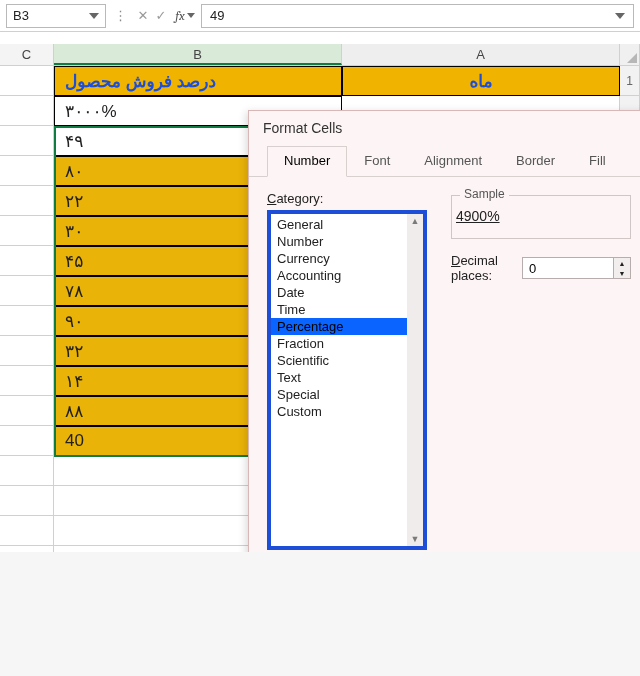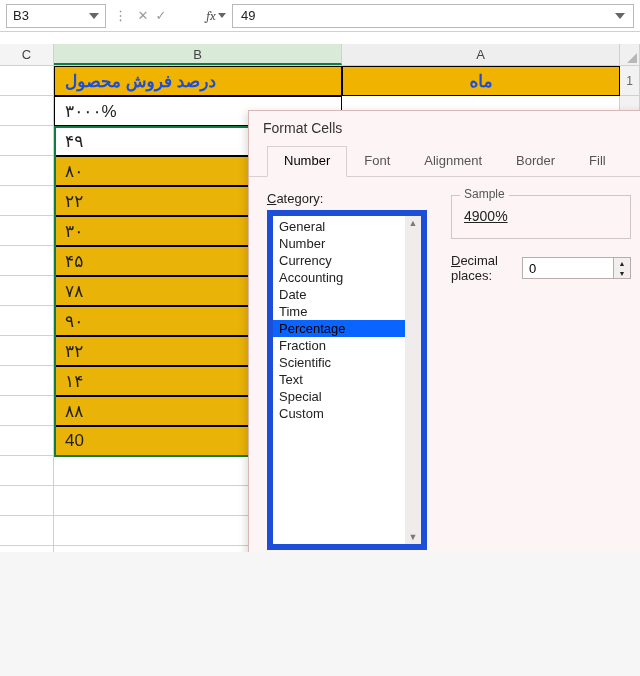--- a/index.html
+++ b/index.html
@@ -4,21 +4,21 @@
 <style>
   * { box-sizing: border-box; }
   html,body { margin:0; padding:0; font-family: "Segoe UI", Tahoma, sans-serif; font-size:13px; color:#222; background:#f6f6f6; }
   .app { position:relative; width:640px; height:552px; overflow:hidden; background:#fff; }
 
   
   .namebar { display:flex; align-items:center; height:32px; padding:4px 6px; background:#fff; border-bottom:1px solid #d0d0d0; gap:6px; }
   .namebox { position:relative; width:100px; height:24px; border:1px solid #b9b9b9; background:#fff; display:flex; align-items:center; padding:0 6px; font-size:13px; }
   .namebox .caret { margin-left:auto; }
   .sep { color:#888; padding:0 2px; }
-  .fx-btn { width:20px; display:flex; align-items:center; justify-content:center; color:#555; user-select:none;margin-left:31px; }
+  .fx-btn { width:20px; display:flex; align-items:center; justify-content:center; color:#555; user-select:none; }
   .tick-x { display:flex; align-items:center; gap:2px; color:#9a9a9a; }
   .tick-x span { width:16px; text-align:center; }
   .fx-label { font-style:italic; font-family:"Cambria","Times New Roman",serif; }
   .formulabox { flex:1; height:24px; border:1px solid #b9b9b9; background:#fff; display:flex; align-items:center; padding:0 8px; font-size:13px; }
   .formulabox .caret { margin-left:auto; }
   .caret svg { display:block; }
 
   
   .sheet { position:absolute; left:0; top:44px; right:0; bottom:0; background:#fff; }
   .colhdrs { display:flex; height:22px; border-bottom:1px solid #d0d0d0; background:#f4f4f4; }
@@ -50,29 +50,29 @@
   
   .dialog { position:absolute; left:248px; top:110px; right:-10px; bottom:-10px; background:#fdf5f5; border:1px solid #d9b7b7; box-shadow:-2px 2px 8px rgba(0,0,0,.15); }
   .dlg-title { height:34px; display:flex; align-items:center; padding:0 14px; font-size:14px; color:#333; }
   .tabs { display:flex; height:32px; padding:0 4px 0 18px; border-bottom:1px solid #d8cfcf; gap:0; }
   .tab { padding:6px 16px 0 16px; font-size:13px; color:#555; border:1px solid transparent; position:relative; top:1px; background:transparent; cursor:pointer; }
   .tab.active { background:#fdf5f5; border:1px solid #d8cfcf; border-bottom:1px solid #fdf5f5; color:#000; }
   .dlg-body { padding:14px 18px; display:flex; gap:24px; align-items:flex-start; }
   .cat-col { width:160px; }
   .cat-label { font-size:13px; margin-bottom:4px; }
   .cat-label u { text-decoration:underline; }
-  .listbox { height:340px; border:6px solid #1d4ed8; background:#fff; overflow:hidden; position:relative; }
+  .listbox { height:340px; border:4px solid #1d4ed8; background:#fff; overflow:hidden; position:relative; }
   .listbox .items { padding:2px 0; }
   .li { padding:1px 6px; font-size:13px; cursor:pointer; }
   .li.sel { background:#0a64ff; color:#000000; }
   .listbox .sb { position:absolute; right:0; top:0; bottom:0; width:16px; background:#f1ecec; display:flex; flex-direction:column; justify-content:space-between; align-items:center; }
   .sb .arr { font-size:9px; color:#7a7a7a; padding:2px 0; }
 
   .right-col { flex:1; padding-top:4px; }
-  .grp { border:1px solid #d0c6c6; padding:8px 10px 10px; position:relative; margin-bottom:14px; }
+  .grp { border:1px solid #d0c6c6; padding:8px 2px 10px; position:relative; margin-bottom:14px; }
   .grp .legend { position:absolute; top:-9px; left:8px; background:#fdf5f5; padding:0 4px; font-size:12px; color:#555; }
   .sample-val { font-size:14px; padding:4px 2px;text-decoration:underline; }
   .controlrow { display:flex; align-items:center; gap:16px; font-size:13px; }
   .spin { display:flex; align-items:stretch; border:1px solid #b7adad; background:#fff; height:22px; }
   .spin input { border:0; width:90px; padding:0 6px; font-size:13px; outline:none; }
   .spin .btns { display:flex; flex-direction:column; border-left:1px solid #b7adad; }
   .spin .btns div { width:16px; flex:1; display:flex; align-items:center; justify-content:center; font-size:7px; background:#f3eeee; cursor:pointer; }
 </style>
 </head>
 <body>

